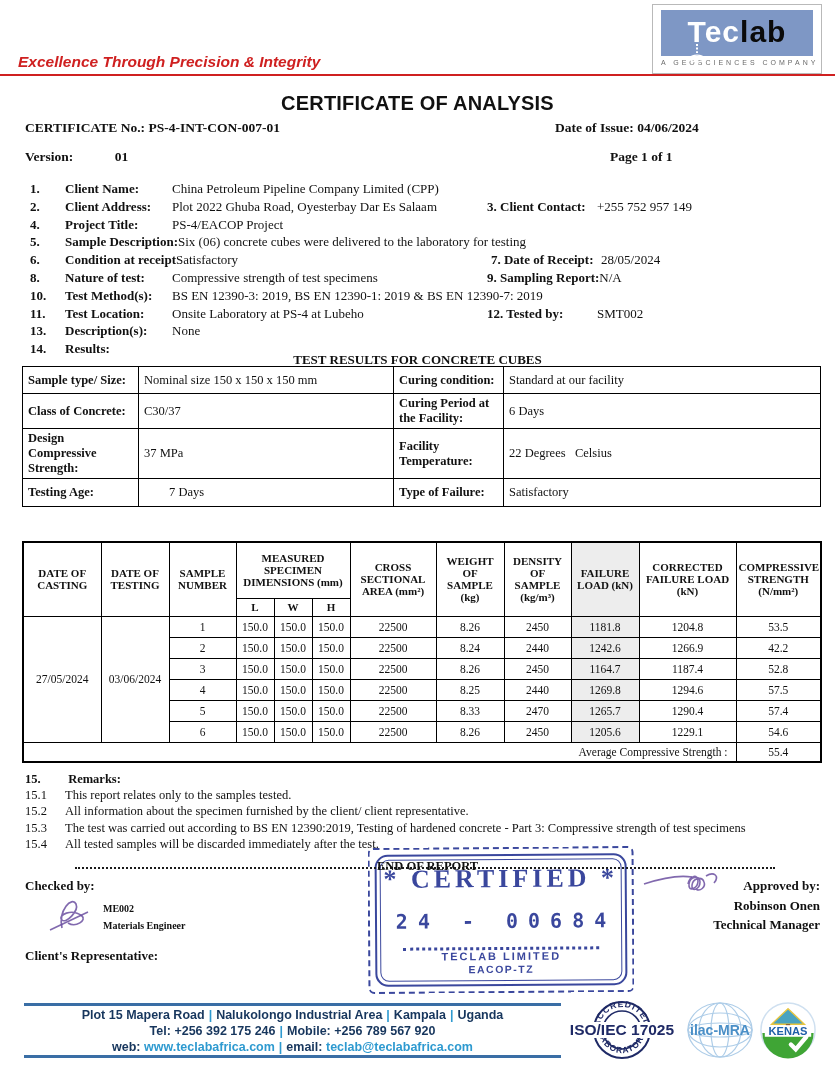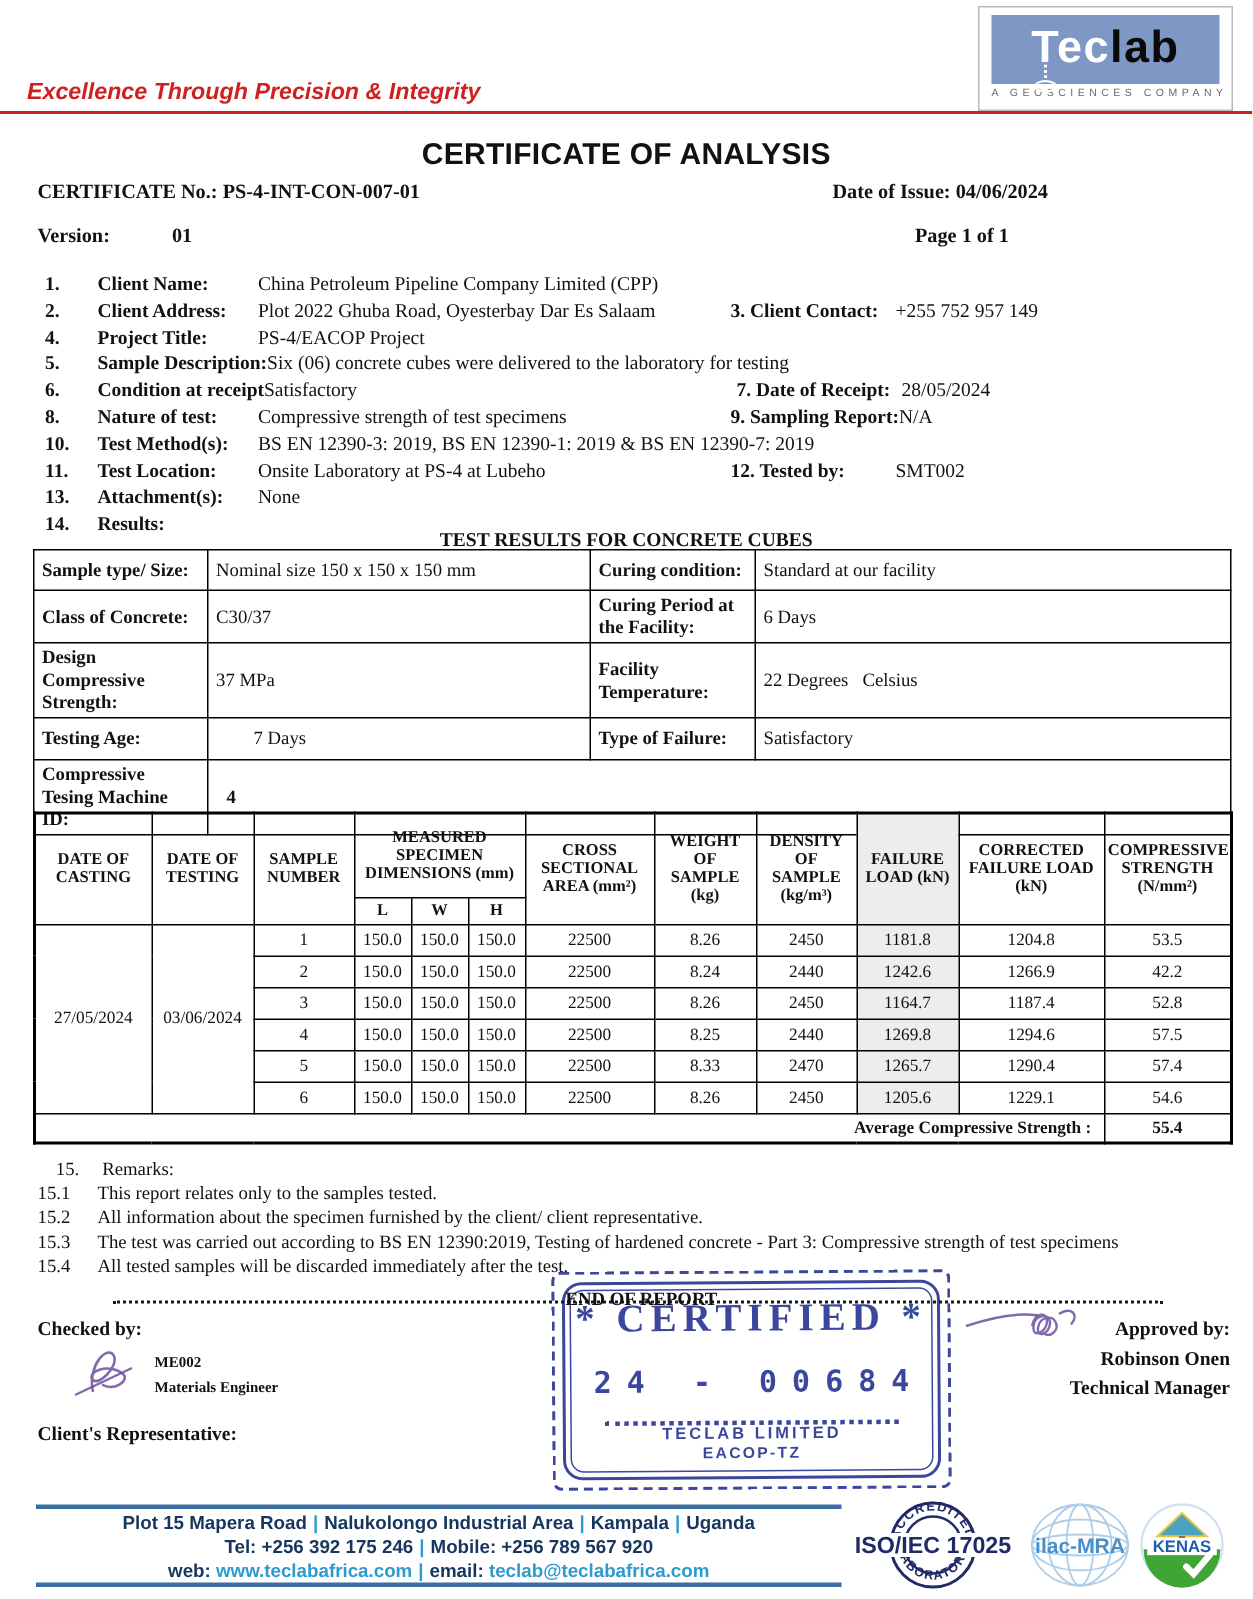--- a/index.html
+++ b/index.html
@@ -52,28 +52,28 @@
   
   .main-table { position:absolute; top:541px; left:22px; width:798px; border-collapse:collapse;
                 table-layout:fixed; font-size:11.5px; }
   .main-table th, .main-table td { border:1.4px solid #000; text-align:center; vertical-align:middle; padding:1px 2px; }
   .main-table th { font-size:11px; font-weight:bold; }
   .main-table { border:2px solid #000; }
   .hrow1 th { height:56px; }
   .hrow2 th { height:18px; }
   .main-table td { height:21px; }
   .shade { background:#ededed; }
-  .avg-row td { height:20px; font-weight:bold; }
+  .avg-row td { height:20px; font-weight:normal; }
   .avg-label { text-align:right !important; padding-right:8px !important; }
 
   
   .remarks { position:absolute; top:772px; left:0; width:835px; font-size:12.5px; }
   .rrow { height:16.2px; white-space:nowrap; padding-left:25px; }
   .rno { display:inline-block; min-width:40px; }
-  .rhead .rno, .rhead .rtext { font-weight:normal;text-align:center; }
+  .rhead .rno, .rhead .rtext { font-weight:bold; }
 
   
   .eor-line { position:absolute; top:867px; left:75px; width:700px; border-top:2.2px dotted #1a1a1a; z-index:3; }
   .eor-label { position:absolute; top:859px; left:377px; font-size:12.5px; font-weight:bold; z-index:4; }
   .sig-label { position:absolute; font-weight:bold; font-size:13px; }
   .checked-by { top:878px; left:25px; }
   .client-rep { top:948px; left:25px; }
   .checker-block { position:absolute; top:901px; left:103px; font-weight:bold; font-size:10px; line-height:16.5px; }
   .approved-block { position:absolute; top:876px; right:15px; text-align:right; font-weight:bold; font-size:13px; line-height:19.5px; }
   .sig { position:absolute; z-index:2; }
@@ -142,21 +142,21 @@
 
   <div class="details">
       <div class="drow"><span class="dno">1.</span><span class="dlabel">Client Name:</span><span class="dvalue">China Petroleum Pipeline Company Limited (CPP)</span></div>
       <div class="drow"><span class="dno">2.</span><span class="dlabel">Client Address:</span><span class="dvalue dvfixed">Plot 2022 Ghuba Road, Oyesterbay Dar Es Salaam</span><span class="dlabel2">3. Client Contact:</span><span class="dvalue2">+255 752 957 149</span></div>
       <div class="drow"><span class="dno">4.</span><span class="dlabel">Project Title:</span><span class="dvalue">PS-4/EACOP Project</span></div>
       <div class="drow"><span class="dno">5.</span><span class="dlabel">Sample Description:</span><span class="dvalue">Six (06) concrete cubes were delivered to the laboratory for testing</span></div>
       <div class="drow"><span class="dno">6.</span><span class="dlabel">Condition at receipt</span><span class="dvalue dvfixed">Satisfactory</span><span class="dlabel2">7. Date of Receipt:</span><span class="dvalue2">28/05/2024</span></div>
       <div class="drow"><span class="dno">8.</span><span class="dlabel">Nature of test:</span><span class="dvalue dvfixed">Compressive strength of test specimens</span><span class="dlabel2">9. Sampling Report:</span><span class="dvalue2">N/A</span></div>
       <div class="drow"><span class="dno">10.</span><span class="dlabel">Test Method(s):</span><span class="dvalue">BS EN 12390-3: 2019, BS EN 12390-1: 2019 &amp; BS EN 12390-7: 2019</span></div>
       <div class="drow"><span class="dno">11.</span><span class="dlabel">Test Location:</span><span class="dvalue dvfixed">Onsite Laboratory at PS-4 at Lubeho</span><span class="dlabel2">12. Tested by:</span><span class="dvalue2">SMT002</span></div>
-      <div class="drow"><span class="dno">13.</span><span class="dlabel">Attachment(s):</span><span class="dvalue">None</span></div>
+      <div class="drow"><span class="dno">13.</span><span class="dlabel">Description(s):</span><span class="dvalue">None</span></div>
       <div class="drow"><span class="dno">14.</span><span class="dlabel">Results:</span><span class="dvalue"></span></div>
     </div>
 
   <div class="results-title">TEST RESULTS FOR CONCRETE CUBES</div>
 
   <table class="info-table">
     <colgroup>
         <col style="width:116px">
         <col style="width:255px">
         <col style="width:110px">
@@ -179,24 +179,20 @@
       <td class="il">Design Compressive Strength:</td>
       <td class="iv">37 MPa</td>
       <td class="il">Facility Temperature:</td>
       <td class="iv">22 Degrees   Celsius</td>
     </tr>
     <tr style="height:28px">
       <td class="il">Testing Age:</td>
       <td class="iv indent">7 Days</td>
       <td class="il">Type of Failure:</td>
       <td class="iv">Satisfactory</td>
-    </tr>
-    <tr style="height:28px">
-      <td class="il">Compressive Tesing Machine ID:</td>
-      <td class="iv indent2" colspan="3">4</td>
     </tr>
   </tbody>
     </table>
 
   <table class="main-table">
     <colgroup>
       <col style="width:78px">
         <col style="width:68px">
         <col style="width:67px">
       <col style="width:38px">

